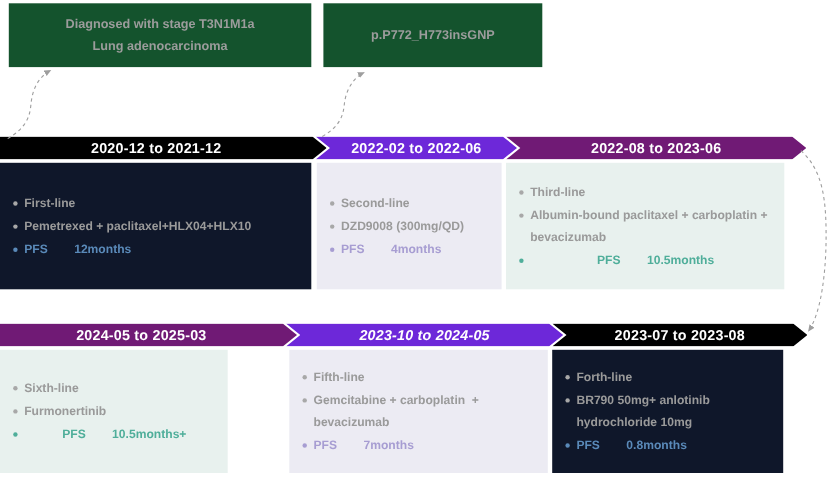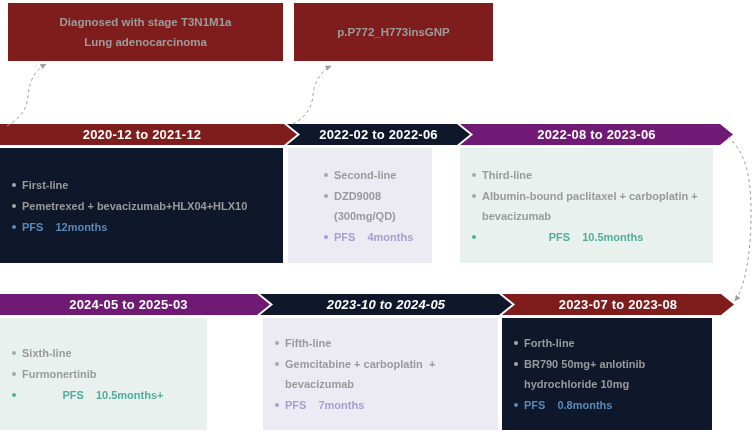--- a/index.html
+++ b/index.html
@@ -3,21 +3,21 @@
 <meta charset="utf-8">
 <style>
   html,body { margin:0; padding:0; background:#ffffff; }
   .canvas {
     position:relative; width:753px; height:436px; background:#ffffff;
     font-family:"Liberation Sans", sans-serif; overflow:hidden;
   }
 
   
   .diag-box {
-    position:absolute; background:#7f1d1d; color:#9c9c9c;
+    position:absolute; background:#14532d; color:#9c9c9c;
     font-weight:bold; font-size:11.5px; line-height:20px;
     display:flex; flex-direction:column; justify-content:center; align-items:center;
     text-align:center;
   }
 
   
   .banner {
     position:absolute; height:21px; top:124px;
     display:flex; align-items:center; justify-content:center;
     color:#ffffff; font-weight:bold; font-size:13px; letter-spacing:0.2px;
@@ -25,22 +25,22 @@
   }
   .row2 .banner { top:294px; }
   .banner.head {
     clip-path:polygon(0 0, calc(100% - 13px) 0, 100% 50%, calc(100% - 13px) 100%, 0 100%);
     padding-right:13px;
   }
   .banner.mid {
     clip-path:polygon(0 0, calc(100% - 13px) 0, 100% 50%, calc(100% - 13px) 100%, 0 100%, 13px 50%);
     padding-left:13px; padding-right:13px;
   }
-  .banner.blue   { background:#7f1d1d; }
-  .banner.purple { background:#0f172a; }
+  .banner.blue   { background:#000000; }
+  .banner.purple { background:#6d28d9; }
   .banner.teal   { background:#701a75; }
 
   
   .panel {
     position:absolute; top:148px; height:115px;
     display:flex; flex-direction:column; justify-content:center;
     box-sizing:border-box;
   }
   .row2 .panel { top:318px; height:112px; }
   .panel.blue   { background:#0f172a; }
@@ -56,21 +56,21 @@
   .panel li::before {
     content:""; position:absolute; left:3px; top:8px;
     width:4px; height:4px; border-radius:50%; background:#a8a8a8;
   }
   .panel.blue   li.pfs, .panel.blue   li.pfs .pfs-val { color:#5a8ab9; }
   .panel.purple li.pfs, .panel.purple li.pfs .pfs-val { color:#a79dd2; }
   .panel.teal   li.pfs, .panel.teal   li.pfs .pfs-val { color:#4fae9a;text-align:center; }
   .panel.blue   li.pfs::before { background:#5a8ab9; }
   .panel.purple li.pfs::before { background:#a79dd2; }
   .panel.teal   li.pfs::before { background:#4fae9a; }
-  .pfs-val { margin-left:12px; }
+  .pfs-val { margin-left:24px; }
 
   
   .connectors { position:absolute; left:0; top:0; pointer-events:none; }
 </style>
 </head>
 <body>
 
 <div class="canvas">
 
   <div class="diag-box" style="left:8px; top:3px; width:275px; height:58px;">
@@ -82,25 +82,25 @@
   </div>
 
   <div class="row1">
     <div class="banner blue head" style="left:0; width:297px;">2020-12 to 2021-12</div>
     <div class="banner purple mid" style="left:287px; width:183px;">2022-02 to 2022-06</div>
     <div class="banner teal mid" style="left:460px; width:273px;">2022-08 to 2023-06</div>
 
     <div class="panel blue" style="left:0; width:283px;">
       <ul>
         <li>First-line</li>
-        <li>Pemetrexed + bevacizumab+HLX04+HLX10</li>
+        <li>Pemetrexed + paclitaxel+HLX04+HLX10</li>
         <li class="pfs"><span>PFS</span><span class="pfs-val">12months</span></li>
       </ul>
     </div>
-    <div class="panel purple" style="left:288px; width:144px;padding-left:24px;">
+    <div class="panel purple" style="left:288px; width:168px;">
       <ul>
         <li>Second-line</li>
         <li>DZD9008 (300mg/QD)</li>
         <li class="pfs"><span>PFS</span><span class="pfs-val">4months</span></li>
       </ul>
     </div>
     <div class="panel teal" style="left:460px; width:253px;">
       <ul>
         <li>Third-line</li>
         <li>Albumin-bound paclitaxel + carboplatin + bevacizumab</li>

